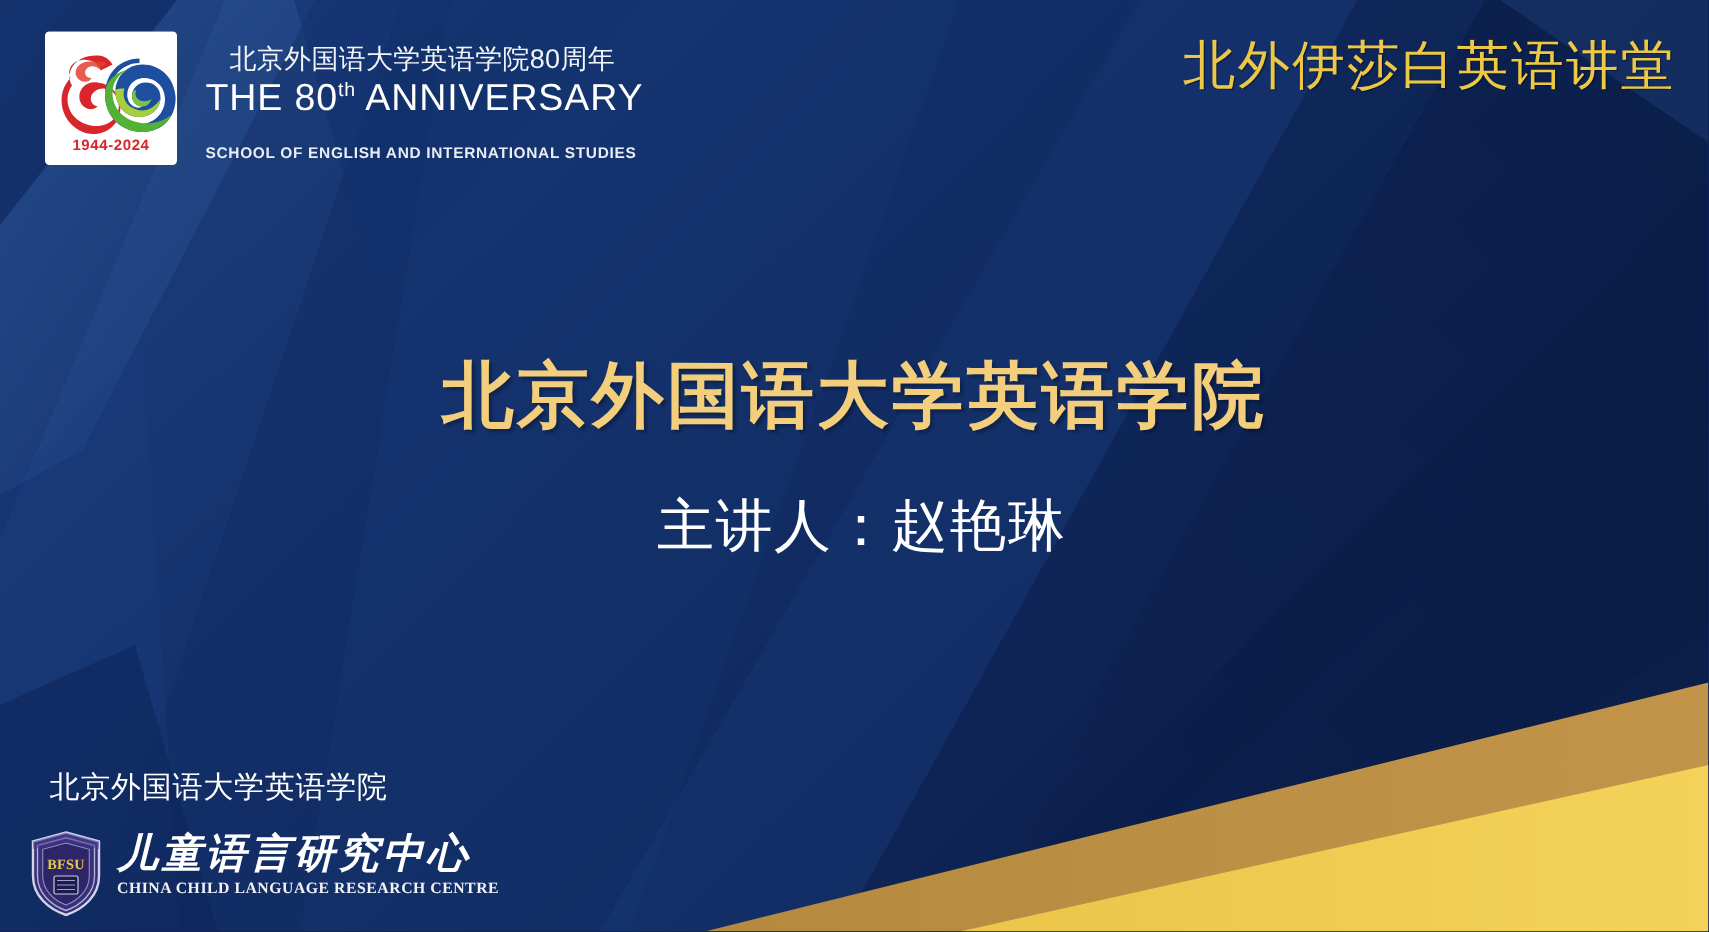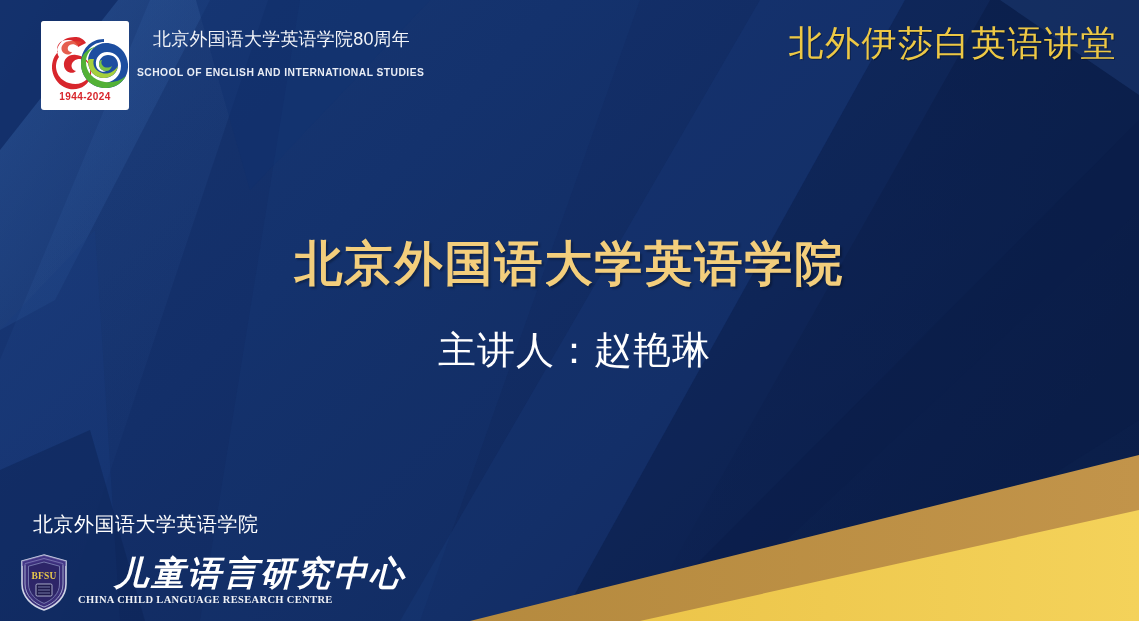--- a/index.html
+++ b/index.html
@@ -31,21 +31,20 @@
     width: 1139px;
     height: 112px;
   }
   #logo-box {
     position: absolute;
     left: 30px; top: 21px;
     width: 88px; height: 82px;
     background: #a3a3a3;
     border-radius: 3px;
     box-sizing: border-box;
-    margin-left: 11px;
   }
   #logo-box svg { display: block; }
   #anniv-text {
     position: absolute;
     left: 137px;
     top: 30px;
     color: #ffffff;
     line-height: 1;
   }
   .anniv-cn {
@@ -137,28 +136,27 @@
     width: 48px; height: 57px;
   }
   #centre-names {
     position: absolute;
     left: 58px;
     top: 2px;
   }
   .centre-cn {
     display: block;
     font-family: "Liberation Serif", "DejaVu Serif", serif;
-    font-size: 34px;
+    font-size: 27px;
     font-weight: 700;
     font-style: italic;
     letter-spacing: 2.5px;
     color: #ffffff;
     line-height: 1.1;
     white-space: nowrap;
-    margin-left: 36px;
   }
   .centre-en {
     display: block;
     margin-top: 2px;
     font-family: "Liberation Serif", "DejaVu Serif", serif;
     font-size: 10.5px;
     font-weight: 700;
     letter-spacing: 0.35px;
     color: #f0f2f6;
     white-space: nowrap;
@@ -251,20 +249,21 @@
                  C54 50 51 44 53 38 C49 38 47 38 47 40 Z" fill="#a5cf3c"></path>
         <path d="M58 43 C58 47 61 50 65 50 C68 50 70 48 71 45 C68 47 64 47 62 45
                  C60 43 60 41 61 39 C59 39 58 41 58 43 Z" fill="#7cc242"></path>
 
         <text x="44" y="79" text-anchor="middle" font-family="Liberation Sans, DejaVu Sans, sans-serif" font-size="10" font-weight="700" fill="#d8262c" letter-spacing="0.4">1944-2024</text>
       </svg>
     </div>
 
     <div id="anniv-text">
       <span class="anniv-cn">北京外国语大学英语学院80周年</span>
+      <span class="anniv-en"><span>THE 80</span><sup>th</sup><span> ANNIVERSARY</span></span>
       <span class="anniv-sub">SCHOOL OF ENGLISH AND INTERNATIONAL STUDIES</span>
     </div>
 
     <div id="header-title">北外伊莎白英语讲堂</div>
   </div>
 
   <div id="main-title">北京外国语大学英语学院</div>
 
   <div id="speaker">主讲人：赵艳琳</div>
 

